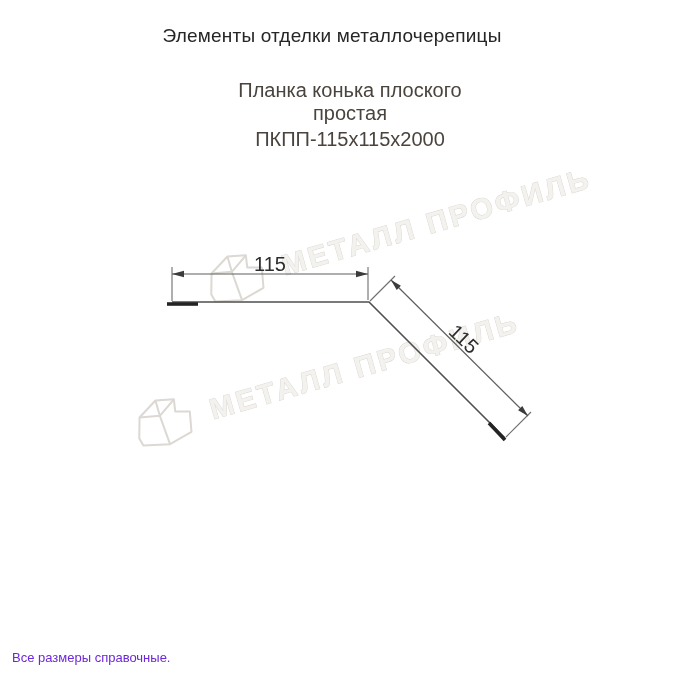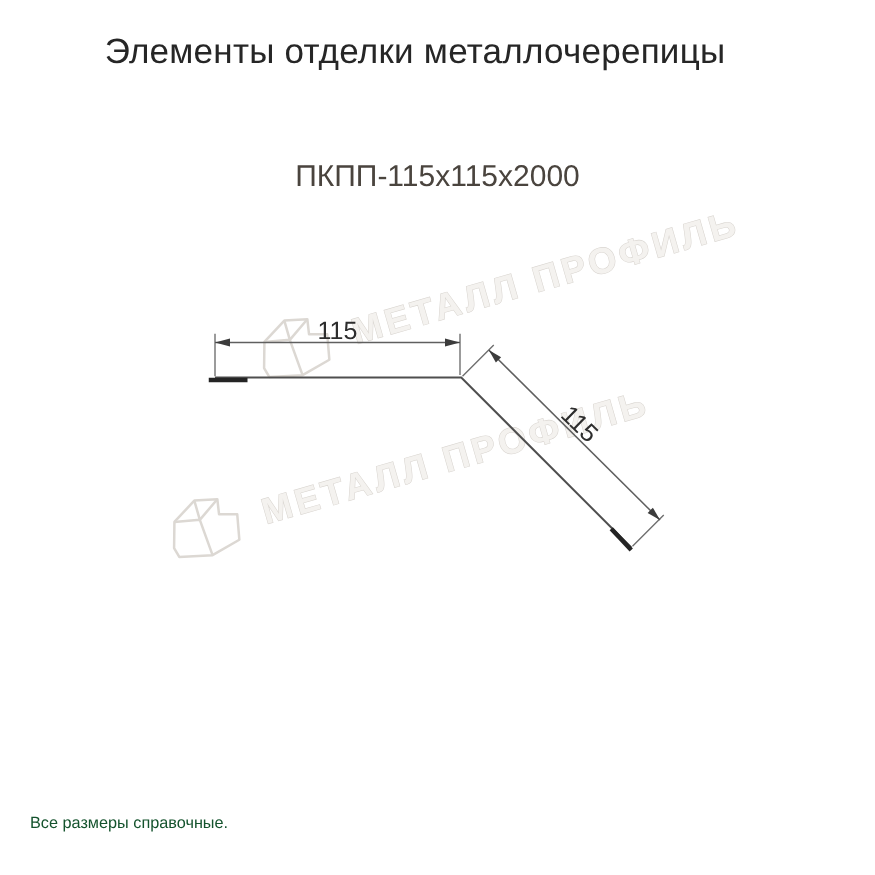--- a/index.html
+++ b/index.html
@@ -16,42 +16,42 @@
     width: 700px;
     height: 700px;
     background: #ffffff;
   }
   .page-title {
     position: absolute;
     top: 25px;
     left: 0;
     width: 664px;
     text-align: center;
-    font-size: 28px;
+    font-size: 19px;
     font-weight: normal;
     color: #262626;
     letter-spacing: 0.2px;
   }
   .product-name {
     position: absolute;
     top: 79px;
     left: 0;
     width: 700px;
     text-align: center;
     font-size: 20px;
     line-height: 23px;
     color: #4a443e;
   }
   .product-sku {
     position: absolute;
     top: 128px;
     left: 0;
     width: 700px;
     text-align: center;
-    font-size: 24px;
+    font-size: 20px;
     color: #4a443e;
   }
   svg.drawing {
     position: absolute;
     left: 0;
     top: 0;
   }
   svg text {
     font-family: "Liberation Sans", sans-serif;
   }
@@ -67,31 +67,34 @@
     stroke: #d9d5d0;
     stroke-width: 0.9px;
     paint-order: stroke;
   }
   .footer-notes {
     position: absolute;
     left: 12px;
     top: 650px;
     font-size: 13px;
     line-height: 16px;
-    color: #14532d;
-    margin-left: 12px;
+    color: #6d28d9;
   }
 </style>
 </head>
 <body>
 
 <div class="stage">
 
   <div class="page-title">Элементы отделки металлочерепицы</div>
 
+  <div class="product-name">
+    <div>Планка конька плоского</div>
+    <div>простая</div>
+  </div>
 
   <div class="product-sku">ПКПП-115х115х2000</div>
 
   <svg class="drawing" width="700" height="700" viewBox="0 0 700 700">
 
     <defs>
       <g id="mp-logo" stroke="#dcd8d3" fill="none" stroke-width="2" stroke-linejoin="round">
         <path d="M8 42 L14 22 L34 10 L52 14 L50 26 L64 30 L60 50 L36 56 L10 50 Z"></path>
         <path d="M14 22 L34 26 M34 26 L34 10 M34 26 L52 14 M34 26 L36 56"></path>
       </g>

